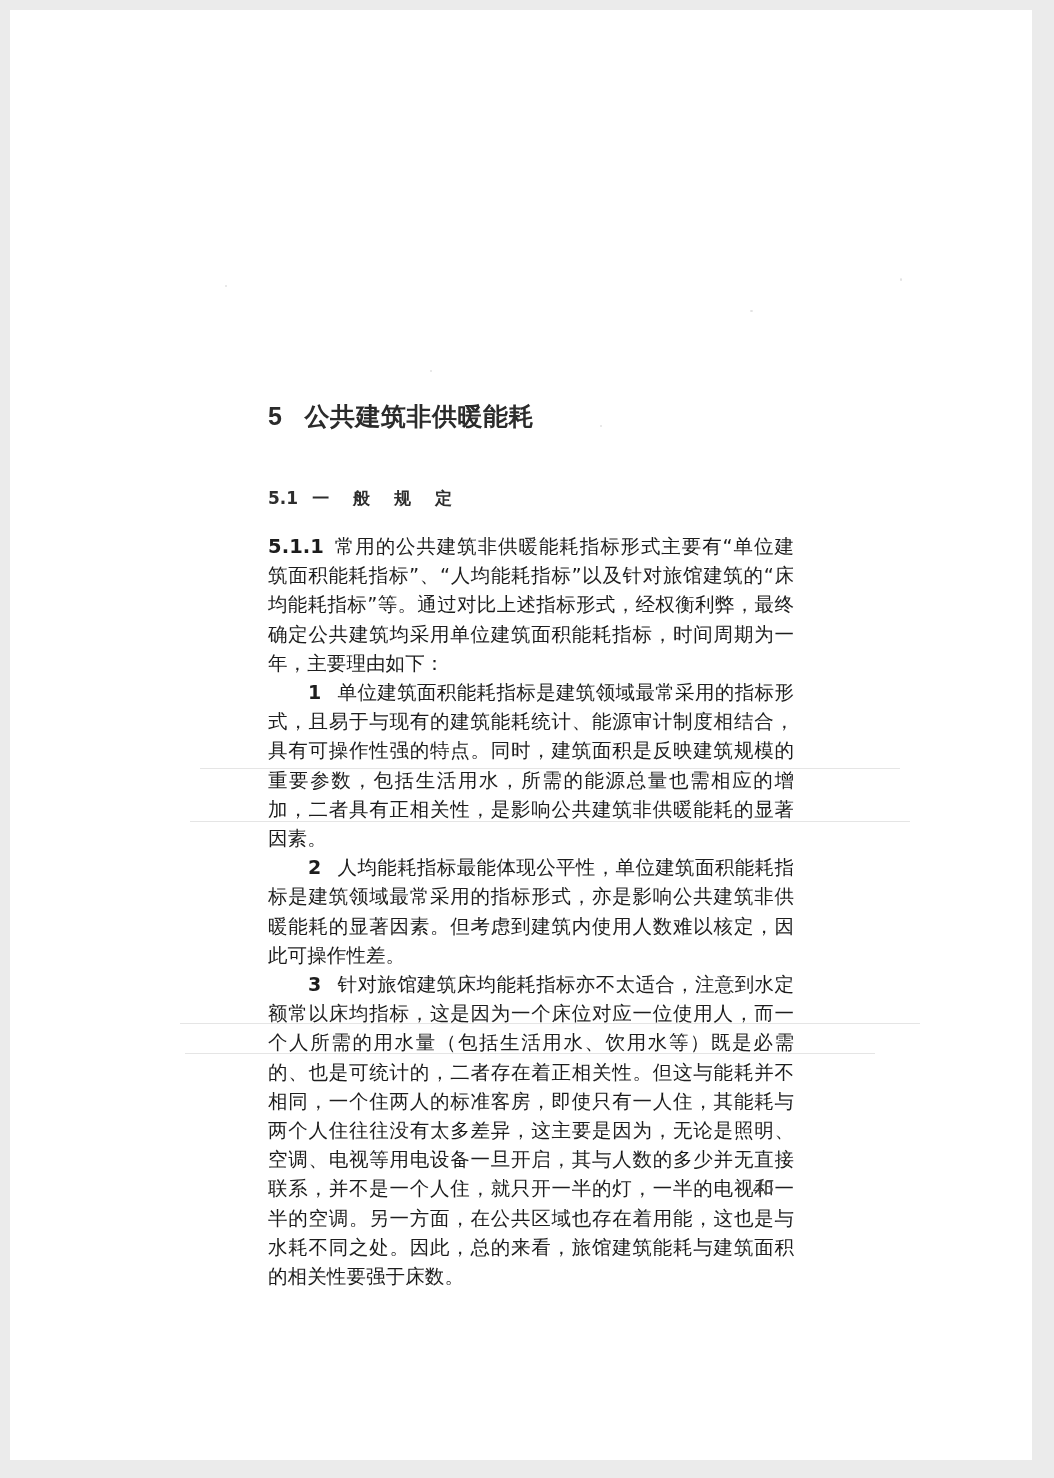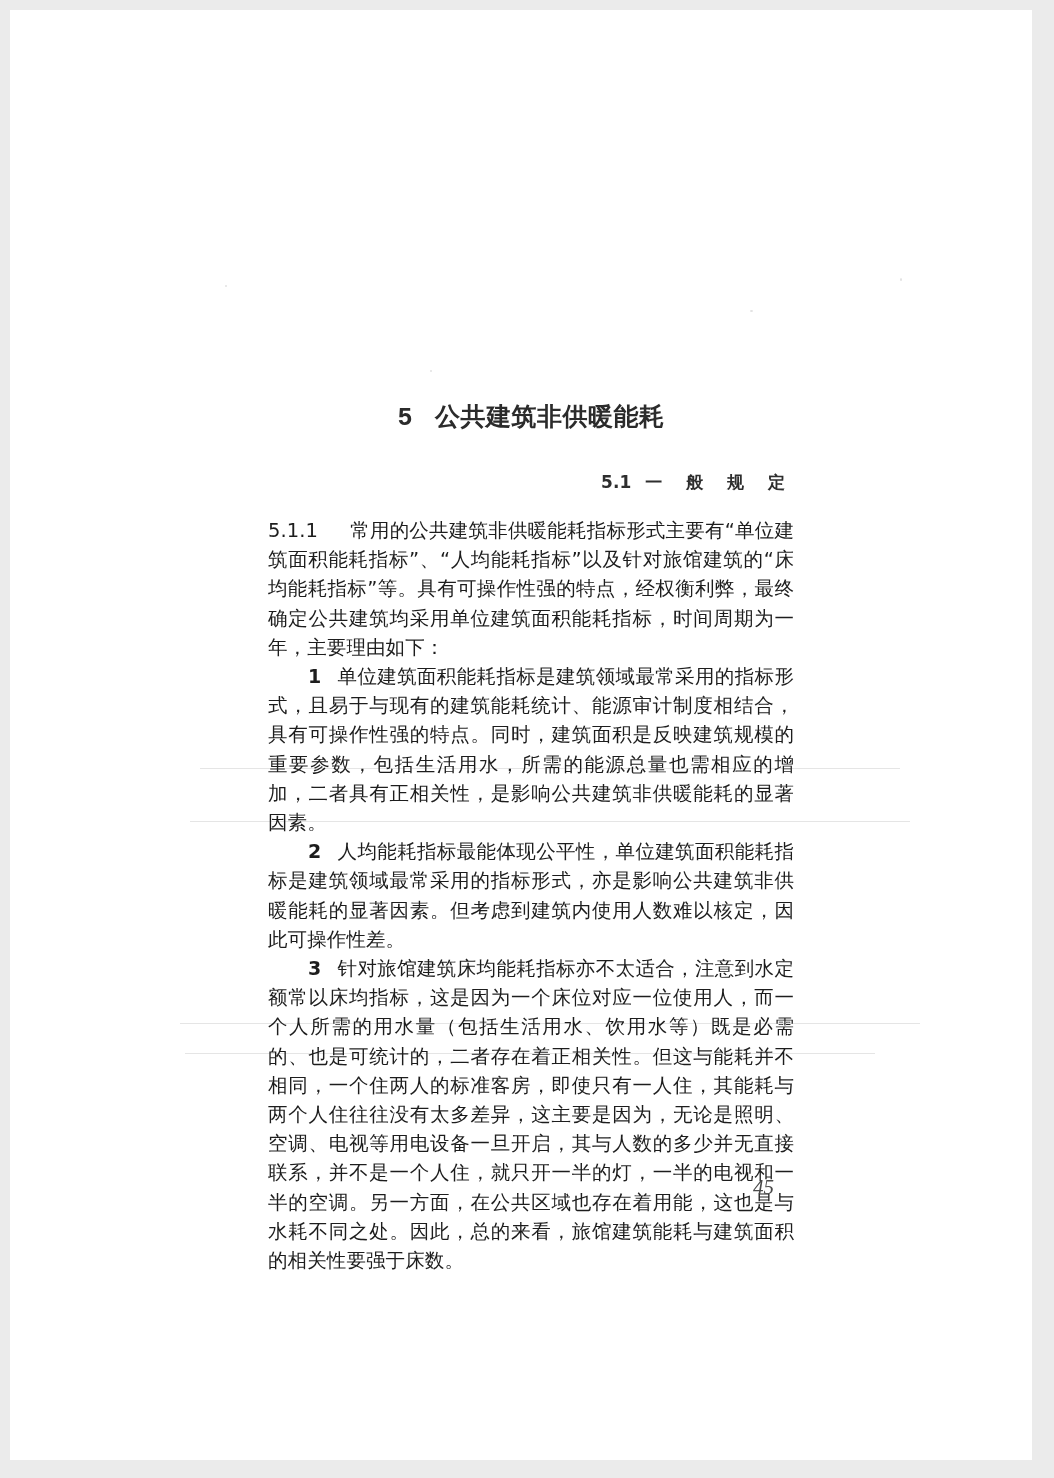--- a/index.html
+++ b/index.html
@@ -47,56 +47,55 @@
 
   
   .text-column {
     position: absolute;
     left: 258px;
     top: 390px;
     width: 526px;
   }
 
   .chapter-heading {
-    font-family: Liberation Mono, monospace;
+    font-family: Liberation Sans, sans-serif;
     font-weight: bold;
     font-size: 25px;
     color: #2b2b2b;
-    text-align: center;
     letter-spacing: 0.5px;
-    margin: 0 0 38px 0;
+    margin: 0 0 54px 0;
     white-space: pre;
   }
   .chapter-heading .num { margin-right: 22px; }
 
   .section-heading {
     font-family: "DejaVu Sans", "Liberation Sans", sans-serif;
     font-weight: bold;
     font-size: 17px;
     color: #2e2e2e;
-    text-align: right;
+    text-align: left;
     margin: 0 0 22px 0;
     white-space: pre;
   }
   .section-heading .sec-num { letter-spacing: 0px; margin-right: 14px; }
   .section-heading .sec-txt { letter-spacing: 9px; }
 
   .body-p {
     font-family: "DejaVu Sans", "Liberation Sans", sans-serif;
     font-size: 19.5px;
     line-height: 29.2px;
     color: #1d1d1d;
     text-align: justify;
     text-justify: inter-character;
     margin: 0;
     letter-spacing: 0.1px;
   }
   .body-p .clause-num {
-    font-weight: normal;
-    margin-right: 32px;
+    font-weight: bold;
+    margin-right: 10px;
   }
   .body-p.item {
     text-indent: 40px;
   }
   .body-p.item .item-num {
     font-weight: bold;
     margin-right: 16px;
     font-size: 19px;
   }
 
@@ -129,21 +128,21 @@
   <div class="speck" style="left:740px;top:300px;width:3px;height:2px;"></div>
   <div class="speck" style="left:590px;top:415px;width:2px;height:2px;"></div>
   <div class="speck" style="left:215px;top:275px;width:2px;height:2px;"></div>
 
   <div class="text-column">
 
     <h1 class="chapter-heading"><span class="num">5</span><span class="ttl">公共建筑非供暖能耗</span></h1>
 
     <h2 class="section-heading"><span class="sec-num">5.1</span><span class="sec-txt">一 般 规 定</span></h2>
 
-    <p class="body-p clause"><span class="clause-num">5.1.1</span><span class="clause-body">常用的公共建筑非供暖能耗指标形式主要有“单位建筑面积能耗指标”、“人均能耗指标”以及针对旅馆建筑的“床均能耗指标”等。具有可操作性强的特点，经权衡利弊，最终确定公共建筑均采用单位建筑面积能耗指标，时间周期为一年，主要理由如下：</span></p>
+    <p class="body-p clause"><span class="clause-num">5.1.1</span><span class="clause-body">常用的公共建筑非供暖能耗指标形式主要有“单位建筑面积能耗指标”、“人均能耗指标”以及针对旅馆建筑的“床均能耗指标”等。通过对比上述指标形式，经权衡利弊，最终确定公共建筑均采用单位建筑面积能耗指标，时间周期为一年，主要理由如下：</span></p>
 
     <p class="body-p item"><span class="item-num">1</span><span class="item-body">单位建筑面积能耗指标是建筑领域最常采用的指标形式，且易于与现有的建筑能耗统计、能源审计制度相结合，具有可操作性强的特点。同时，建筑面积是反映建筑规模的重要参数，包括生活用水，所需的能源总量也需相应的增加，二者具有正相关性，是影响公共建筑非供暖能耗的显著因素。</span></p>
 
     <p class="body-p item"><span class="item-num">2</span><span class="item-body">人均能耗指标最能体现公平性，单位建筑面积能耗指标是建筑领域最常采用的指标形式，亦是影响公共建筑非供暖能耗的显著因素。但考虑到建筑内使用人数难以核定，因此可操作性差。</span></p>
 
     <p class="body-p item"><span class="item-num">3</span><span class="item-body">针对旅馆建筑床均能耗指标亦不太适合，注意到水定额常以床均指标，这是因为一个床位对应一位使用人，而一个人所需的用水量（包括生活用水、饮用水等）既是必需的、也是可统计的，二者存在着正相关性。但这与能耗并不相同，一个住两人的标准客房，即使只有一人住，其能耗与两个人住往往没有太多差异，这主要是因为，无论是照明、空调、电视等用电设备一旦开启，其与人数的多少并无直接联系，并不是一个人住，就只开一半的灯，一半的电视和一半的空调。另一方面，在公共区域也存在着用能，这也是与水耗不同之处。因此，总的来看，旅馆建筑能耗与建筑面积的相关性要强于床数。</span></p>
 
   </div>
 
   <div class="page-number">45</div>

